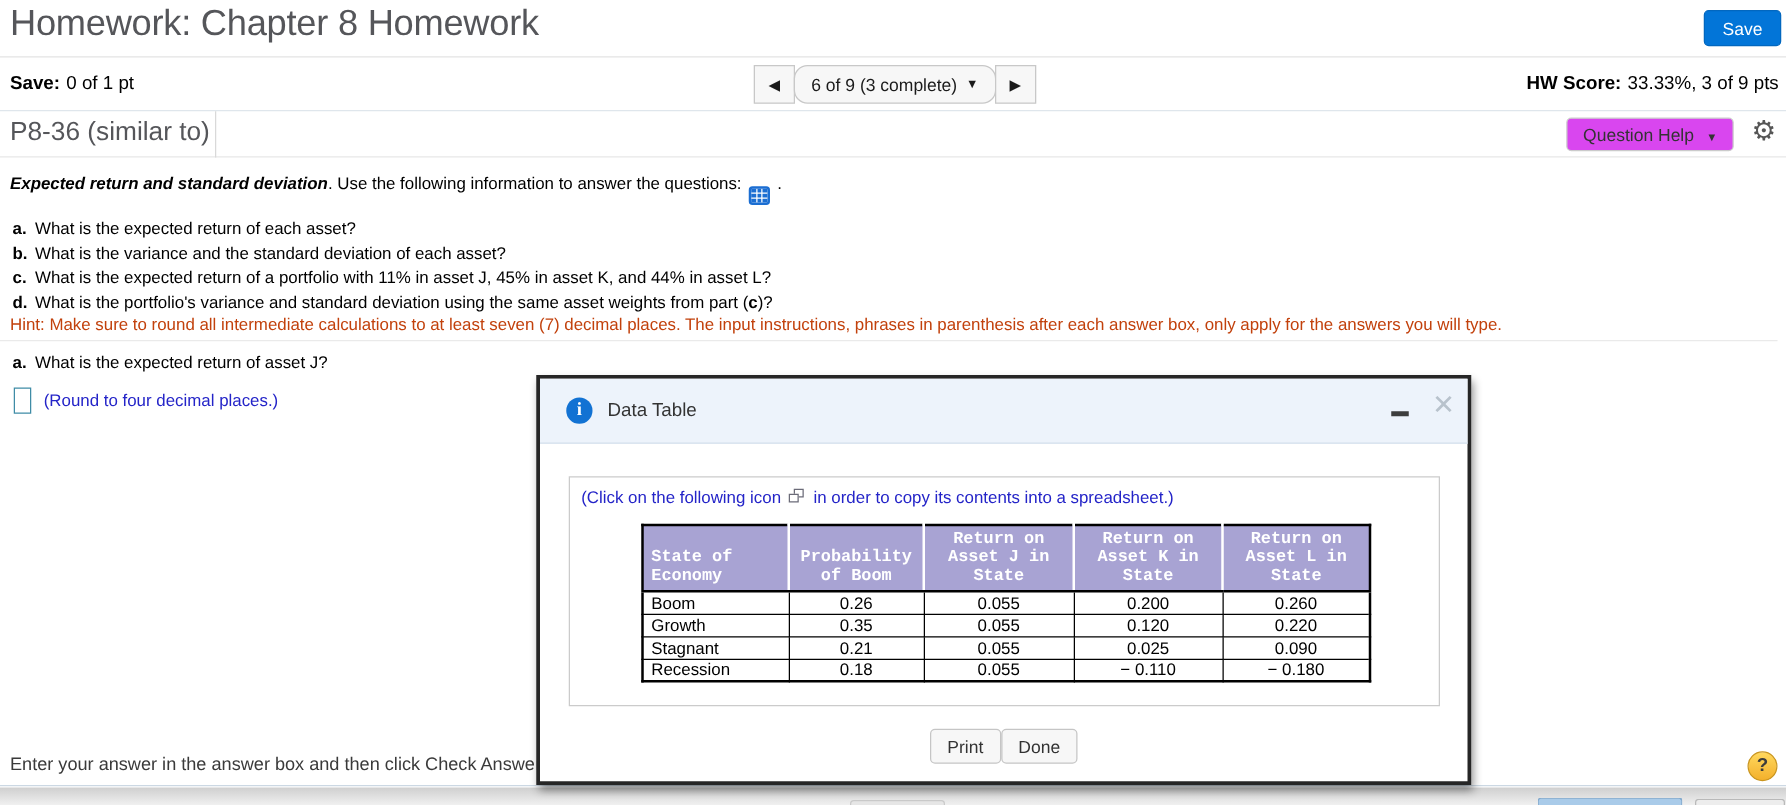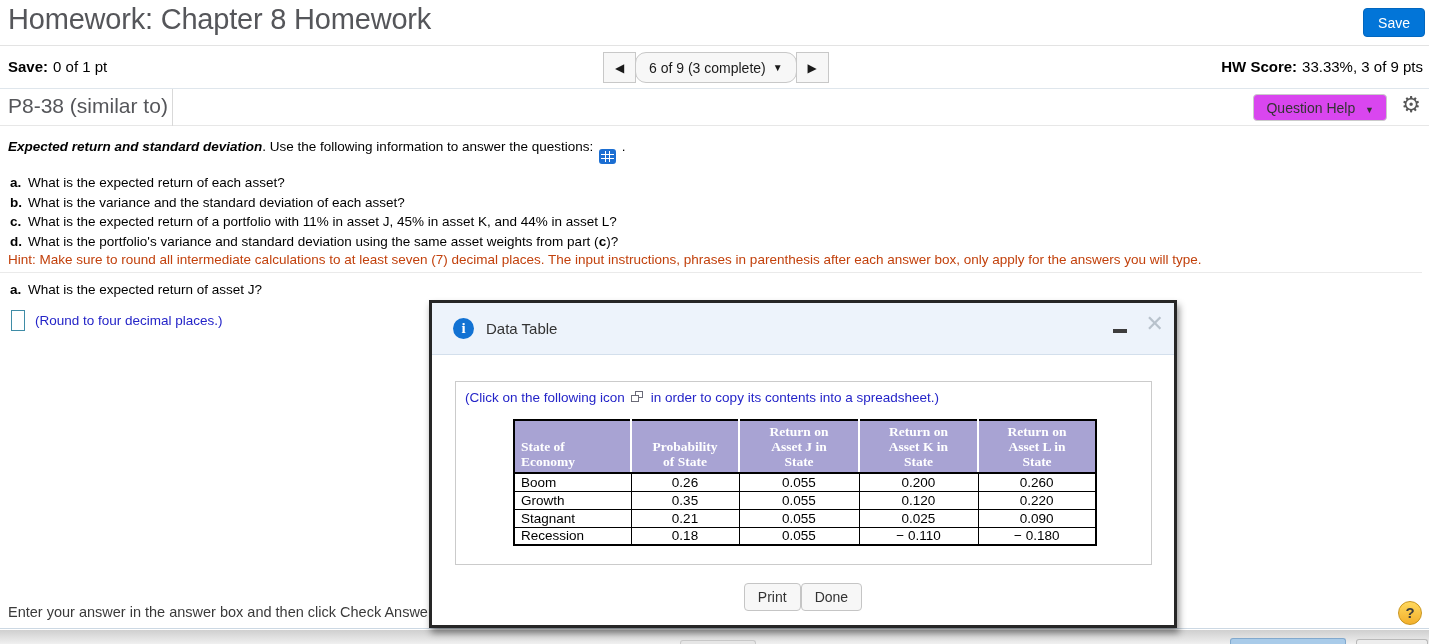--- a/index.html
+++ b/index.html
@@ -69,21 +69,21 @@
     text-align:center; line-height:21px; }
   .modal-title { position:absolute; left:54px; top:0; line-height:52px; font-size:15px; color:#333; }
   .min-btn { position:absolute; right:47px; top:26px; width:14px; height:4px; background:#3d3d3d; cursor:pointer; }
   .close-btn { position:absolute; right:10px; top:8px; font-size:22px; color:#b8c2cc; font-weight:normal; cursor:pointer; }
   .modal-box { position:absolute; left:23px; top:78px; width:697px; height:184px; border:1px solid #cbcbcb; background:#fff; }
   .click-line { position:absolute; left:9px; top:8px; font-size:13.5px; color:#2424c8; }
   .copy-icon { display:inline-block; position:relative; width:14px; height:13px; margin:0 6px; vertical-align:-2px; cursor:pointer; }
   .copy-icon .b { position:absolute; left:4px; top:0; width:8px; height:7px; border:1px solid #6b6b78; }
   .copy-icon .f { position:absolute; left:0; top:4px; width:8px; height:7px; border:1px solid #6b6b78; background:#fff; }
   table.data { position:absolute; left:57px; top:37px; border-collapse:collapse; border:2px solid #000; }
-  table.data th { background:#a8a3d3; color:#fff; font-family:Liberation Serif, serif; font-weight:bold;
+  table.data th { background:#a8a3d3; color:#fff; font-family:Liberation Mono, monospace; font-weight:bold;
     font-size:13.5px; line-height:15px; vertical-align:bottom; text-align:center; white-space:pre-line;
     padding:3px 6px 3px; border-left:2px solid #fff; border-bottom:2px solid #000; }
   table.data th:first-child { border-left:none; text-align:left; }
   table.data td { border:1px solid #000; font-size:13.5px; height:18px; padding:0 6px; text-align:center; }
   table.data td:first-child { text-align:left; }
   .col-state { width:117px; } .col-prob { width:108px; } .col-j { width:120px; } .col-k { width:119px; } .col-l { width:118px; }
   .modal-buttons { position:absolute; left:0; right:0; top:280px; display:flex; justify-content:center; }
   .dlg-btn { height:28px; padding:0 13px; background:#f7f7f7; border:1px solid #c5c5c5; border-radius:4px;
     font-size:14px; color:#333; font-family:inherit; cursor:pointer; }
 </style>
@@ -110,21 +110,21 @@
     <div class="nav-btn nav-next">
         <span>▶</span>
       </div>
   </div>
   <div class="score-right">
     <span class="bold">HW Score:</span><span class="val">33.33%, 3 of 9 pts</span>
   </div>
 </div>
 
 <div class="question-bar">
-  <div class="question-id">P8-38 (similar to)</div>
+  <div class="question-id">P8-36 (similar to)</div>
   <div class="q-vdiv"></div>
   <button class="help-btn">
     <span>Question Help</span>
     <span class="help-caret">▼</span>
   </button>
   <span class="gear">⚙</span>
 </div>
 
 <div class="intro-line">
   <span class="intro-title">Expected return and standard deviation</span><span>.  Use the following information to answer the questions: </span><span class="grid-icon">
@@ -186,21 +186,21 @@
     <div class="click-line">
       <span>(Click on the following icon</span><span class="copy-icon"><span class="b"></span><span class="f"></span></span><span>in order to copy its contents into a spreadsheet.)</span>
     </div>
 
     <table class="data">
       <thead>
         <tr>
           <th class="col-state">State of
 Economy</th>
           <th class="col-prob">Probability
-of State</th>
+of Boom</th>
           <th class="col-j">Return on
 Asset J in
 State</th>
           <th class="col-k">Return on
 Asset K in
 State</th>
           <th class="col-l">Return on
 Asset L in
 State</th>
         </tr>

